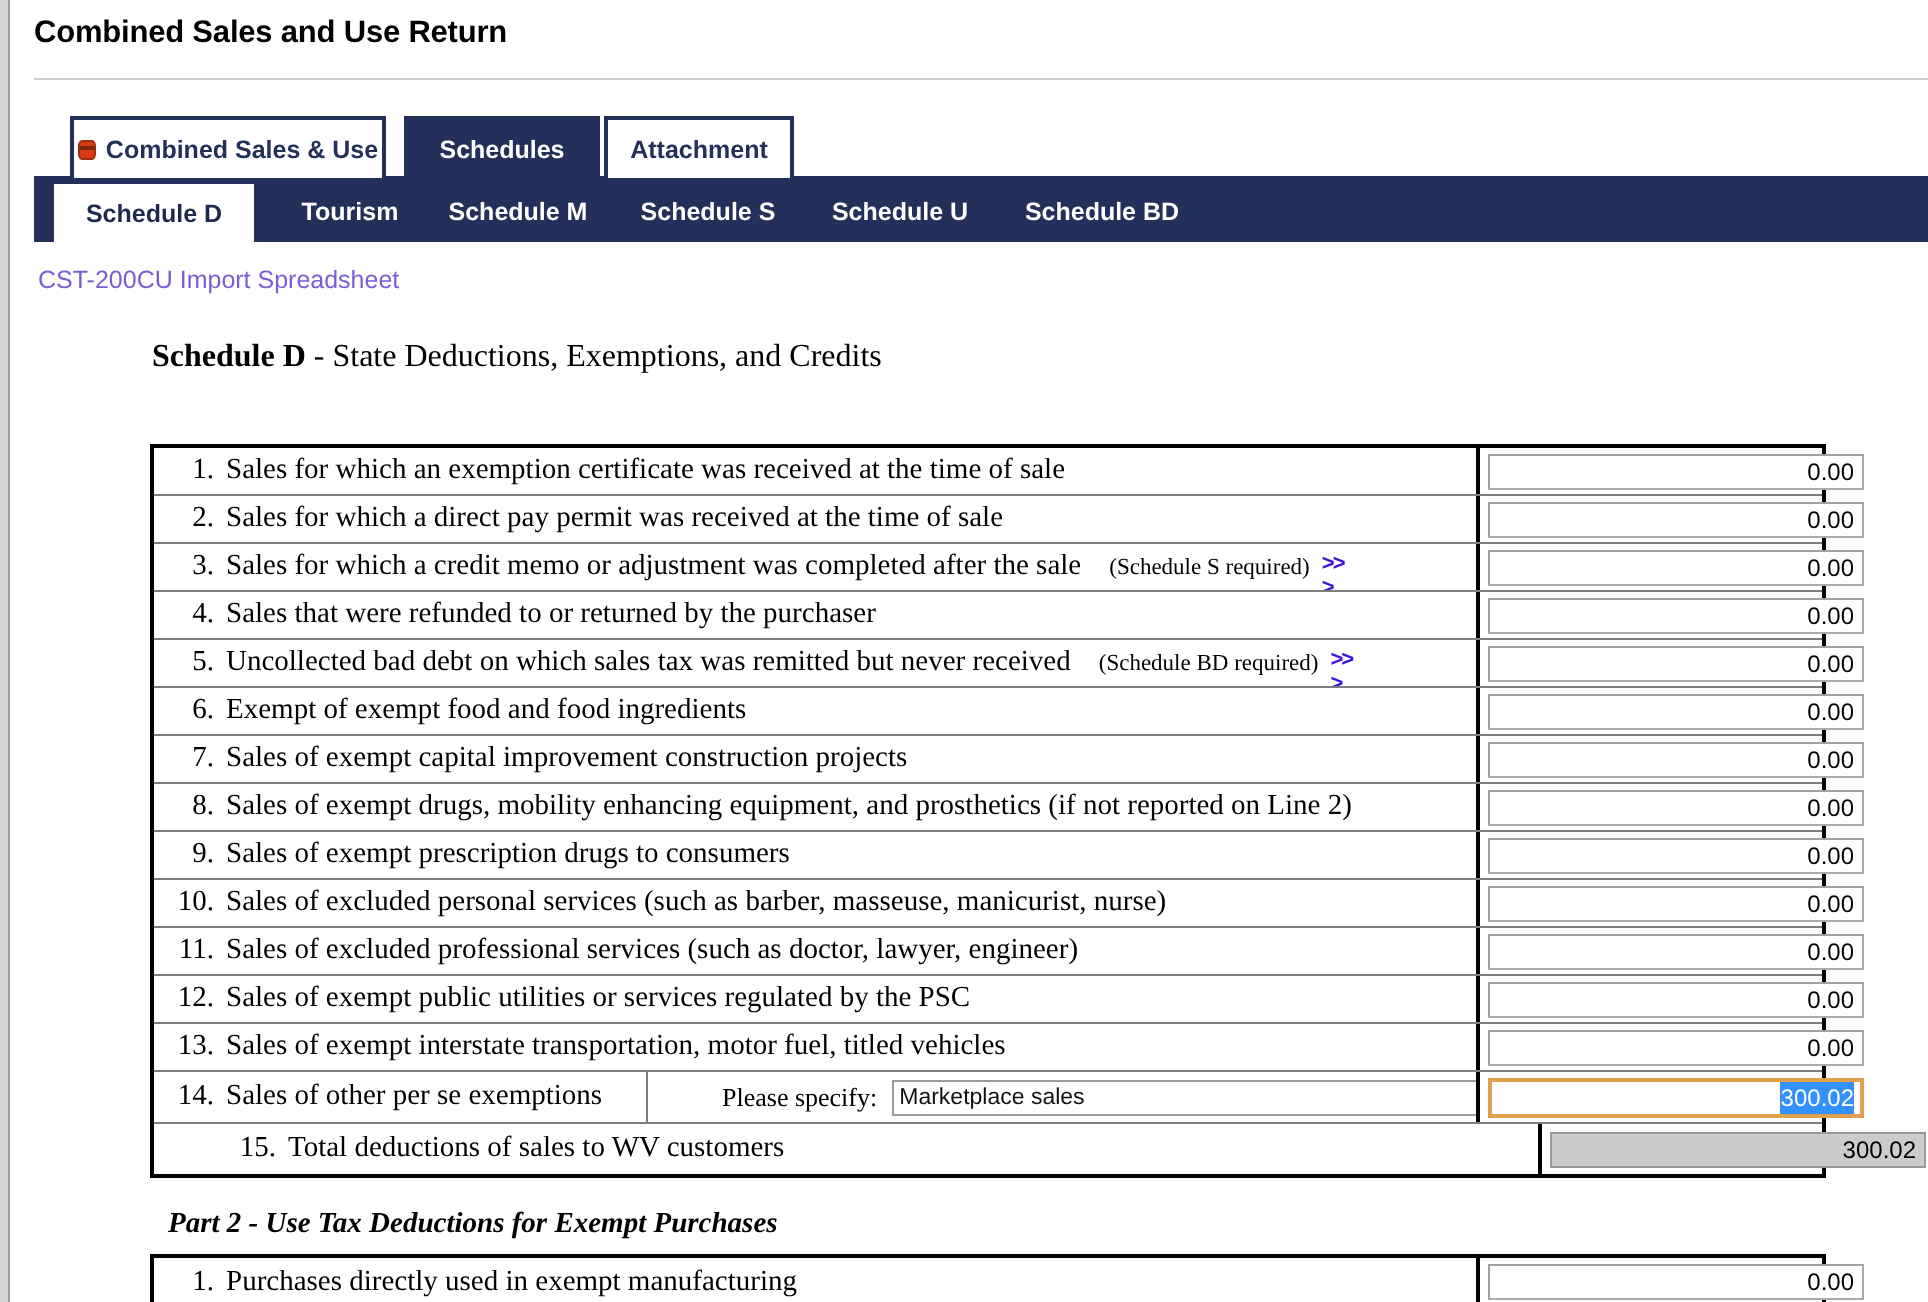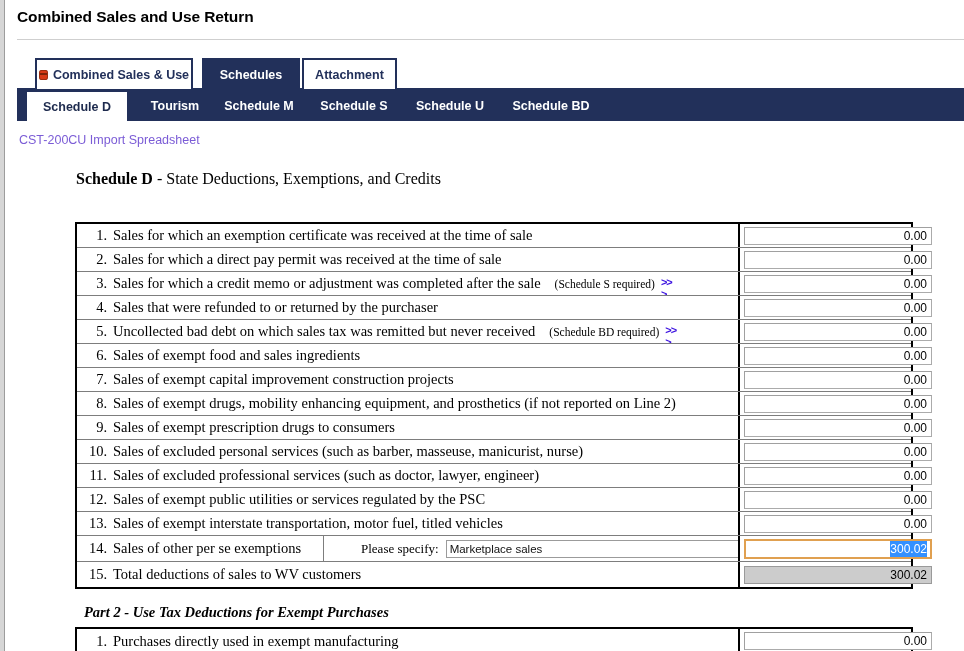--- a/index.html
+++ b/index.html
@@ -142,21 +142,21 @@
   #table1 { top: 222px; }
   #table2 { top: 627px; border-bottom: none; }
 
   .frow {
     display: flex;
     height: 24px;
     border-bottom: 1px solid #7d7d7d;
     align-items: stretch;
   }
   .frow:last-child { border-bottom: none; }
-  .frow.total { border-bottom: none; }
+  .frow.total { border-bottom: none; padding-left: 31px; }
 
   .fdesc {
     flex: 0 0 663px;
     width: 663px;
     position: relative;
     display: flex; align-items: center;
     border-right: 2px solid #000000;
     font-family: "Liberation Serif", serif;
     font-size: 14.5px;
     color: #000000;
@@ -389,21 +389,21 @@
       <div class="fval">
         <div class="money money-static">
             <span>0.00</span>
           </div>
       </div>
     </div>
 
     <div class="frow">
       <div class="fdesc">
         <span class="fnum">6.</span>
-        <span>Sales of exempt food and sales ingredients</span>
+        <span>Exempt of exempt food and food ingredients</span>
       </div>
       <div class="fval">
         <div class="money money-static">
             <span>0.00</span>
           </div>
       </div>
     </div>
 
     <div class="frow">
       <div class="fdesc">

